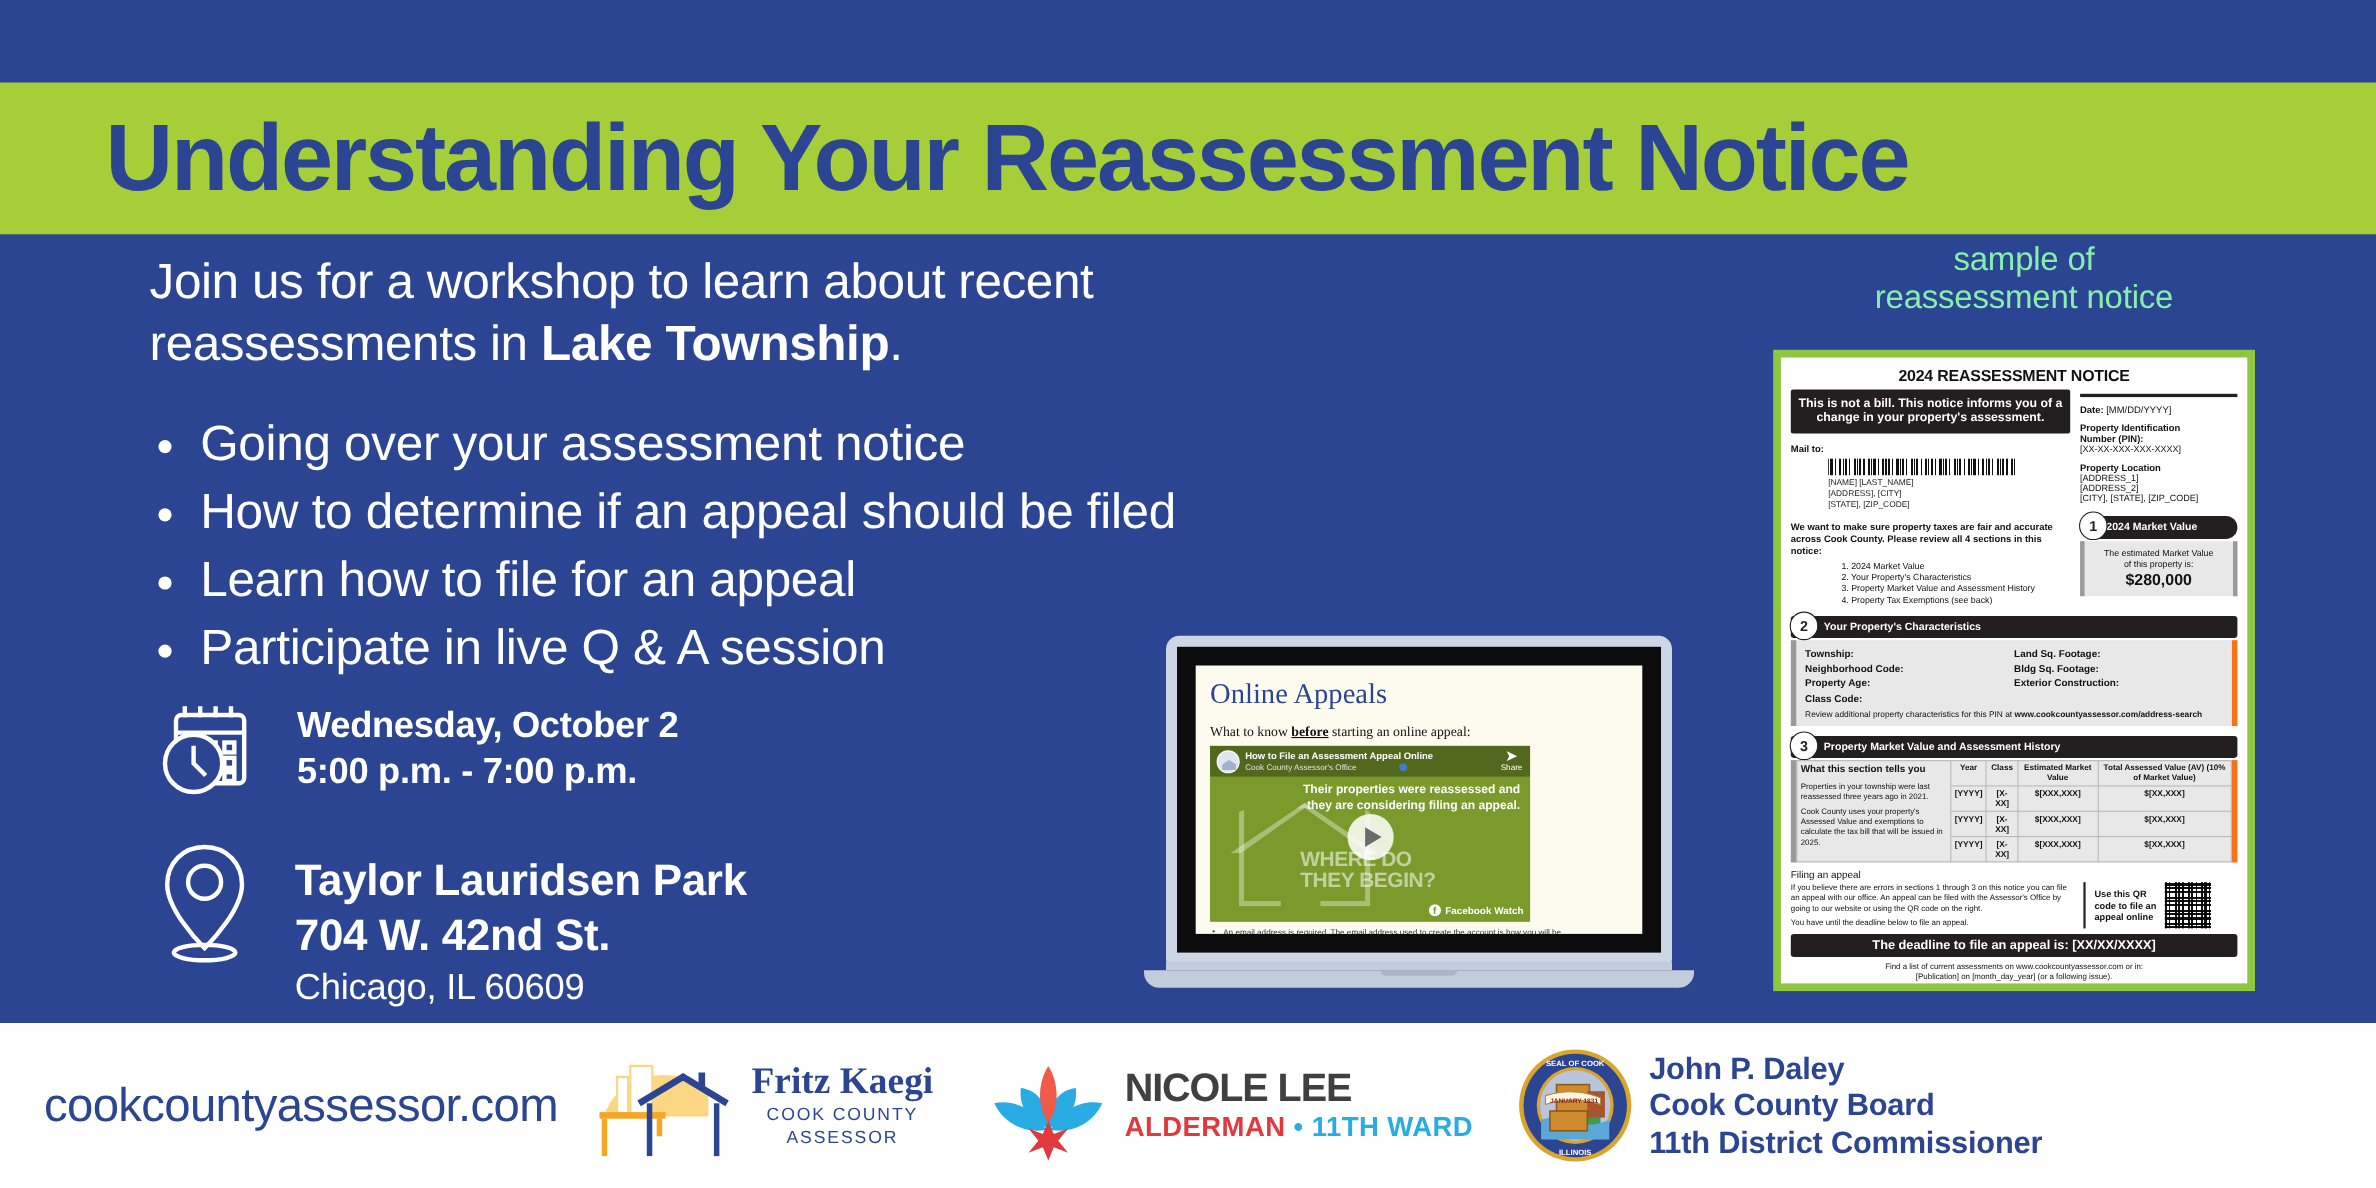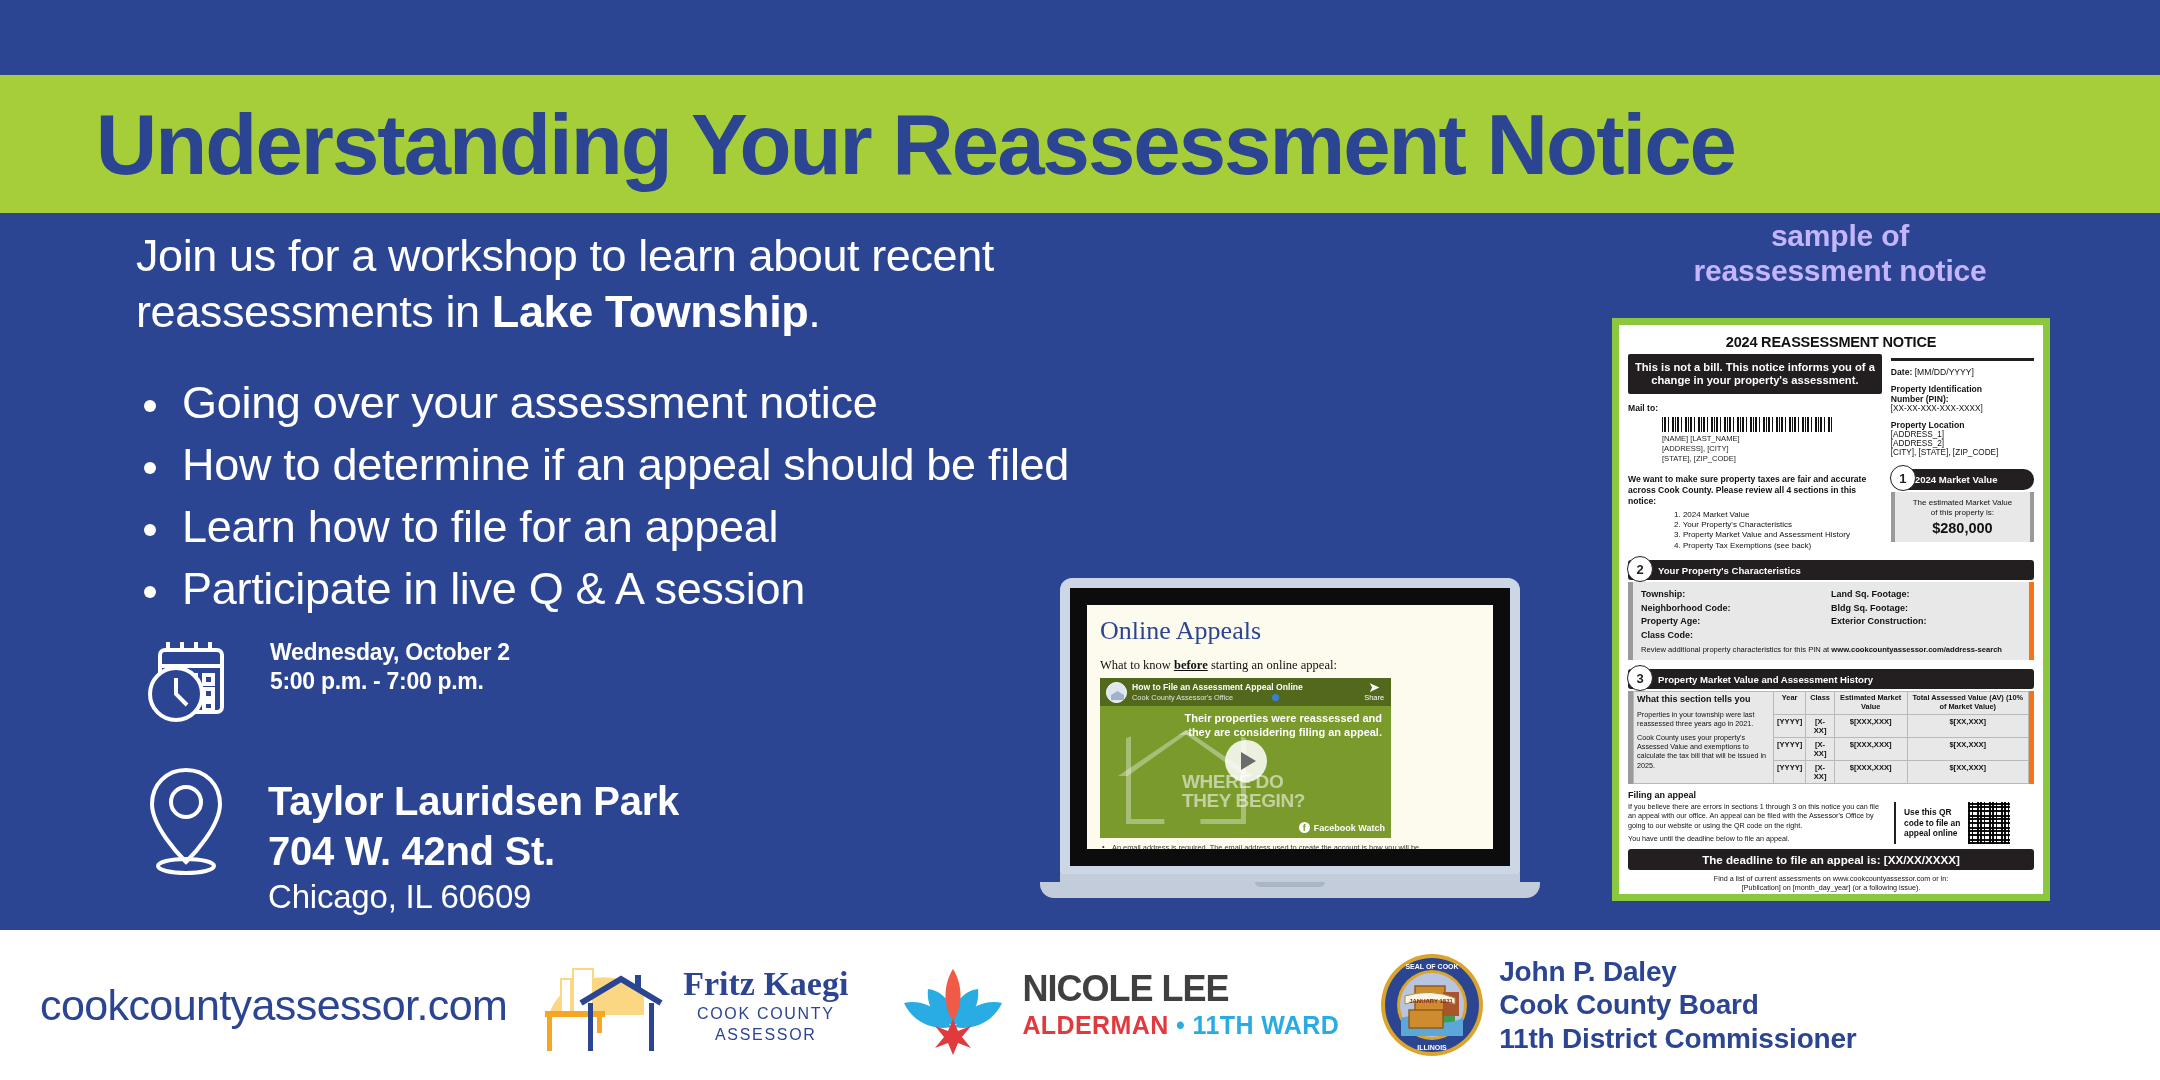--- a/index.html
+++ b/index.html
@@ -43,32 +43,32 @@
     width:12px; height:12px; border-radius:50%; background:#ffffff;
   }
 
   
   .info-row{ position:absolute; display:flex; align-items:flex-start; color:#fff; }
   .info-icon{ flex:0 0 auto; }
   .info-text{ margin-left:26px; }
 
   #date-row{ left:140px; top:628px; }
   #date-row .info-text{ margin-top:10px; }
-  .date-line{ font-size:23px; font-weight:bold; line-height:1.26; letter-spacing:-0.3px;}
+  .date-line{ font-size:33px; font-weight:bold; line-height:1.26; letter-spacing:-0.3px;}
 
   #loc-row{ left:140px; top:762px; }
   #loc-row .info-text{ margin-top:14px; margin-left:36px; }
   .loc-line1,.loc-line2{ font-size:40px; font-weight:bold; line-height:1.25; letter-spacing:-0.3px;}
   .loc-line3{ font-size:33px; font-weight:300; line-height:1.25; letter-spacing:-0.2px;}
 
   
   .sample-caption{
     position:absolute; left:1600px; top:218px; width:480px;
-    color:#c4b5fd; text-align:center; font-size:30px; line-height:1.18;
-    font-weight:700; letter-spacing:-0.2px;
+    color:#86efac; text-align:center; font-size:30px; line-height:1.18;
+    font-weight:400; letter-spacing:-0.2px;
   }
 
   
   .notice-wrap{
     position:absolute; left:1612px; top:318px; width:438px; height:583px;
     background:#8dc63f; padding:7px;
   }
   .notice{
     width:100%; height:100%; background:#ffffff; padding:7px 9px 5px 9px;
     font-family:"Liberation Sans", sans-serif; color:#111; position:relative;
@@ -127,21 +127,21 @@
   .char-col div{ font-weight:bold; font-size:9px; line-height:1.5; }
   .char-note{ font-size:7.6px; margin-top:3px; }
 
   .hist-table{ width:100%; border-collapse:collapse; }
   .hist-table td,.hist-table th{ border:1px solid #b9b9b9; padding:2px 3px; vertical-align:top; }
   .hist-table th{ font-size:7.4px; text-align:center; font-weight:bold; line-height:1.2;}
   .hist-table td.desc{ font-size:7.2px; line-height:1.3; }
   .hist-table td.desc b{ font-size:9px; }
   .hist-table td.c{ text-align:center; font-size:7.6px; font-weight:bold; }
 
-  .filing-title{ font-weight:bold; font-size:9px; margin-top:6px; }
+  .filing-title{ font-weight:normal; font-size:9px; margin-top:6px; }
   .filing-wrap{ display:flex; margin-top:2px; }
   .filing-left{ width:268px; padding-right:6px; border-right:2px solid #231f20;}
   .filing-left p{ font-size:7.2px; line-height:1.3; }
   .filing-left p+p{ margin-top:4px; }
   .filing-right{ display:flex; align-items:center; padding-left:8px; gap:6px;}
   .qr-label{ font-weight:bold; font-size:8.4px; line-height:1.25; width:58px;}
   .qr{
     width:42px; height:42px;
     background-color:#fff;
     background-image:

